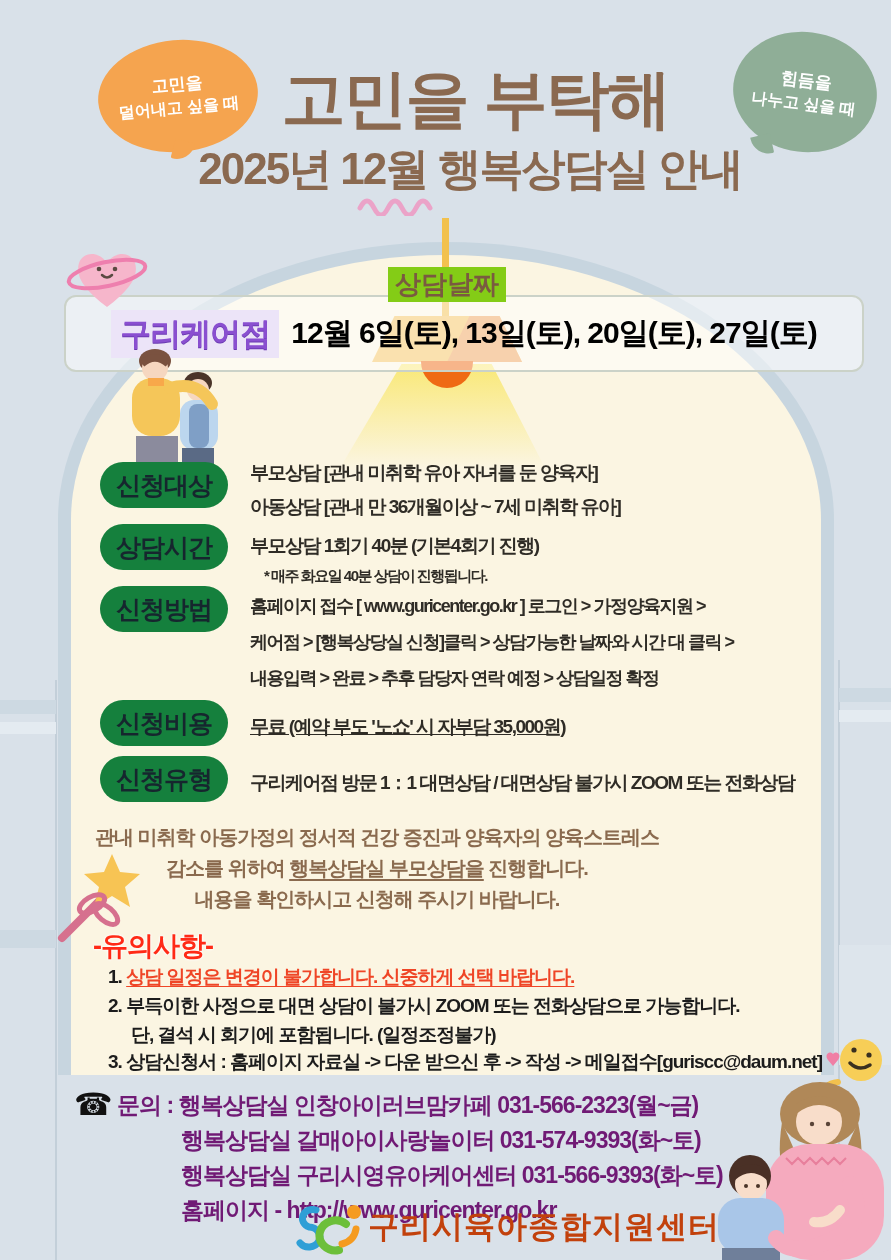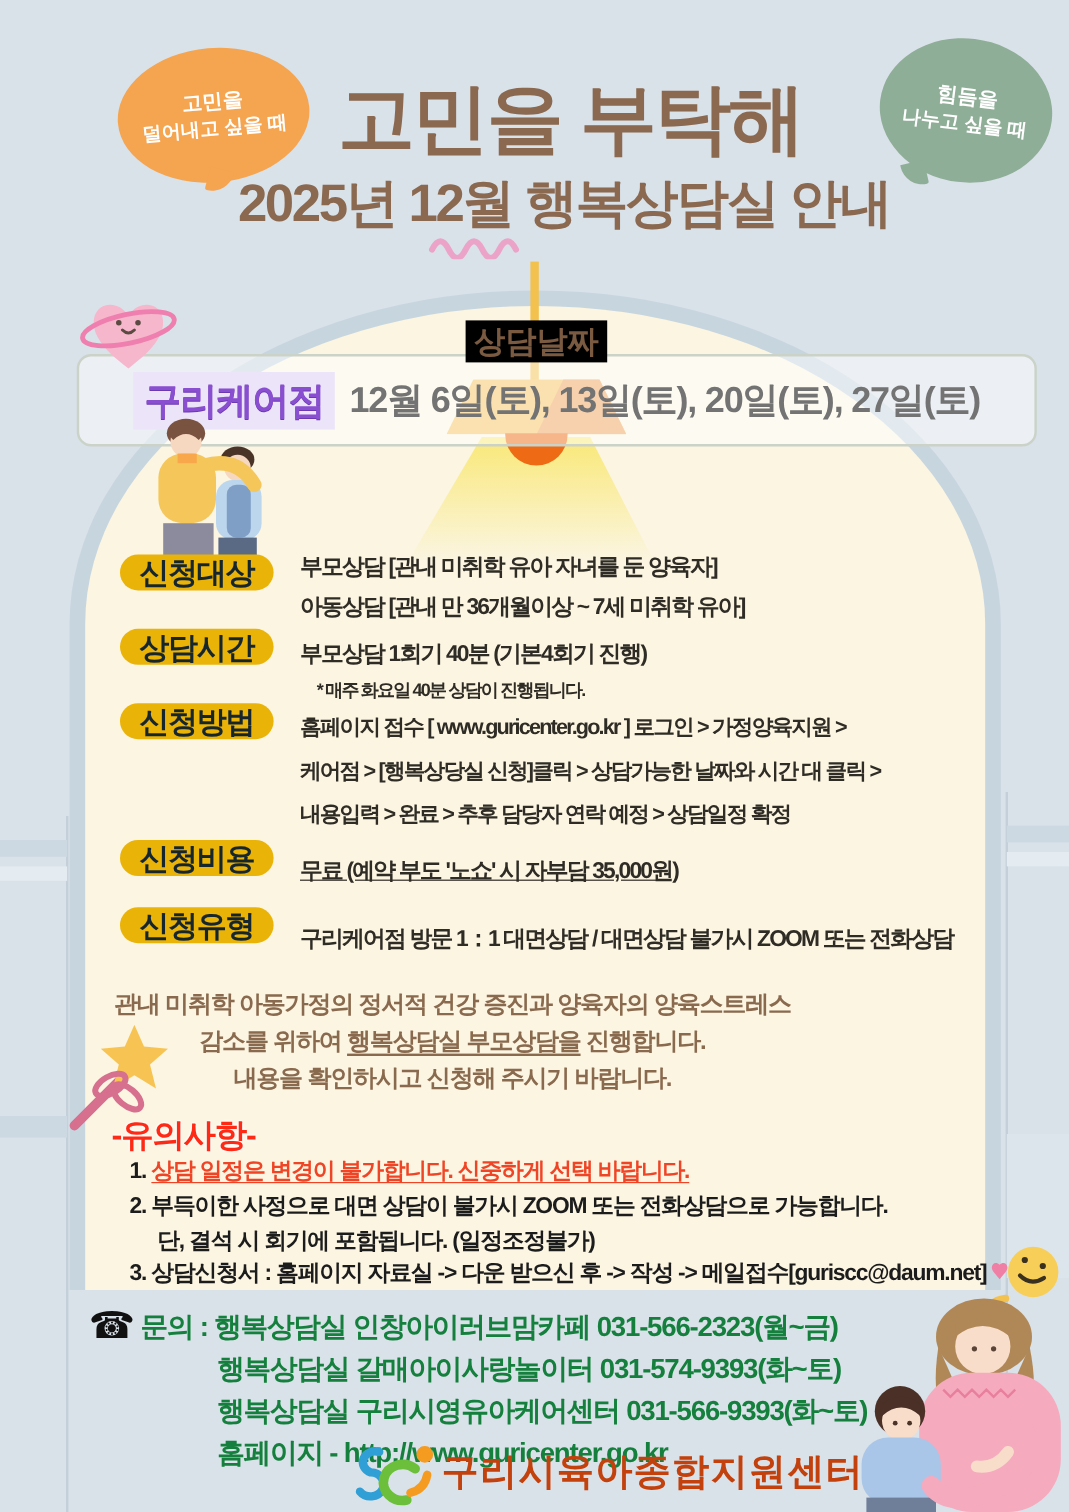--- a/index.html
+++ b/index.html
@@ -40,52 +40,52 @@
     clip-path:polygon(15% 0,85% 0,100% 100%,0 100%);}
   .lamp-shade-side{left:447px;top:316px;width:75px;height:46px;background:#efa25b;
     clip-path:polygon(30% 0,70% 0,100% 100%,0 100%);}
   .lamp-bulb{left:421px;top:361px;width:52px;height:27px;background:#ef6a14;
     border-radius:0 0 27px 27px;}
   .lamp-beam{left:340px;top:364px;width:205px;height:104px;
     background:linear-gradient(rgba(249,230,100,.85),rgba(250,242,160,0));
     clip-path:polygon(30% 0,74% 0,100% 100%,0 100%);}
 
   
-  .sched-chip{left:388px;top:267px;width:118px;height:35px;background:#000000;
+  .sched-chip{left:388px;top:267px;width:118px;height:35px;background:#84cc16;
     display:flex;align-items:center;justify-content:center;font-size:26px;font-weight:900;color:#7a5a40;}
   .date-bar{left:64px;top:295px;width:800px;height:77px;background:rgba(255,255,255,.5);
     border:2px solid #cbd2c8;border-radius:12px;box-sizing:border-box;
     display:flex;align-items:center;justify-content:center;gap:12px;}
   .loc-chip{background:#ece4f8;color:#8a4fd0;font-weight:900;font-size:31px;
     padding:3px 9px;letter-spacing:-1px;text-shadow:0 1px 0 #6a3ab0;}
-  .dates{color:#737373;font-weight:900;font-size:30px;letter-spacing:-1px;white-space:nowrap;}
-
-  
-  .pill{position:absolute;left:100px;width:128px;height:30px;border-radius:24px;background:#eab308;
+  .dates{color:#000000;font-weight:900;font-size:30px;letter-spacing:-1px;white-space:nowrap;}
+
+  
+  .pill{position:absolute;left:100px;width:128px;height:46px;border-radius:24px;background:#15803d;
     color:#16262e;font-size:25px;font-weight:800;display:flex;align-items:center;justify-content:center;
     letter-spacing:-1px;}
   .row-text{position:absolute;left:250px;color:#2f2c26;font-size:19px;font-weight:600;
     line-height:34px;letter-spacing:-1.5px;white-space:nowrap;}
   .row-note{font-size:15px;font-weight:600;padding-left:14px;line-height:26px;}
 
   
   .intro{left:71px;top:822px;width:612px;text-align:center;color:#8a6a4e;font-size:20px;
     font-weight:700;line-height:31px;letter-spacing:-1px;}
   .uline{text-decoration:underline;text-underline-offset:4px;}
 
   
   .notice-head{left:93px;top:928px;font-size:27px;font-weight:900;color:#ff2a16;letter-spacing:-1px;
     text-shadow:0 0 3px #fff,0 0 3px #fff;}
   .nitem{position:absolute;left:108px;font-size:19px;line-height:29px;color:#1c1c1c;
     font-weight:600;letter-spacing:-1px;white-space:nowrap;}
   .nred{color:#ef4526;text-decoration:underline;text-underline-offset:3px;font-weight:700;}
 
   
   .phone{left:74px;top:1086px;font-size:31px;color:#111;}
-  .contact{left:117px;top:1088px;color:#15803d;font-size:23px;font-weight:700;line-height:35px;
+  .contact{left:117px;top:1088px;color:#701a75;font-size:23px;font-weight:700;line-height:35px;
     letter-spacing:-1px;white-space:nowrap;}
   .contact .ind{padding-left:64px;}
 
   
   .logo-text{left:368px;top:1206px;font-size:31px;color:#c2410c;font-weight:600;letter-spacing:1px;}
 </style>
 </head>
 <body>
 
 <div class="poster">

